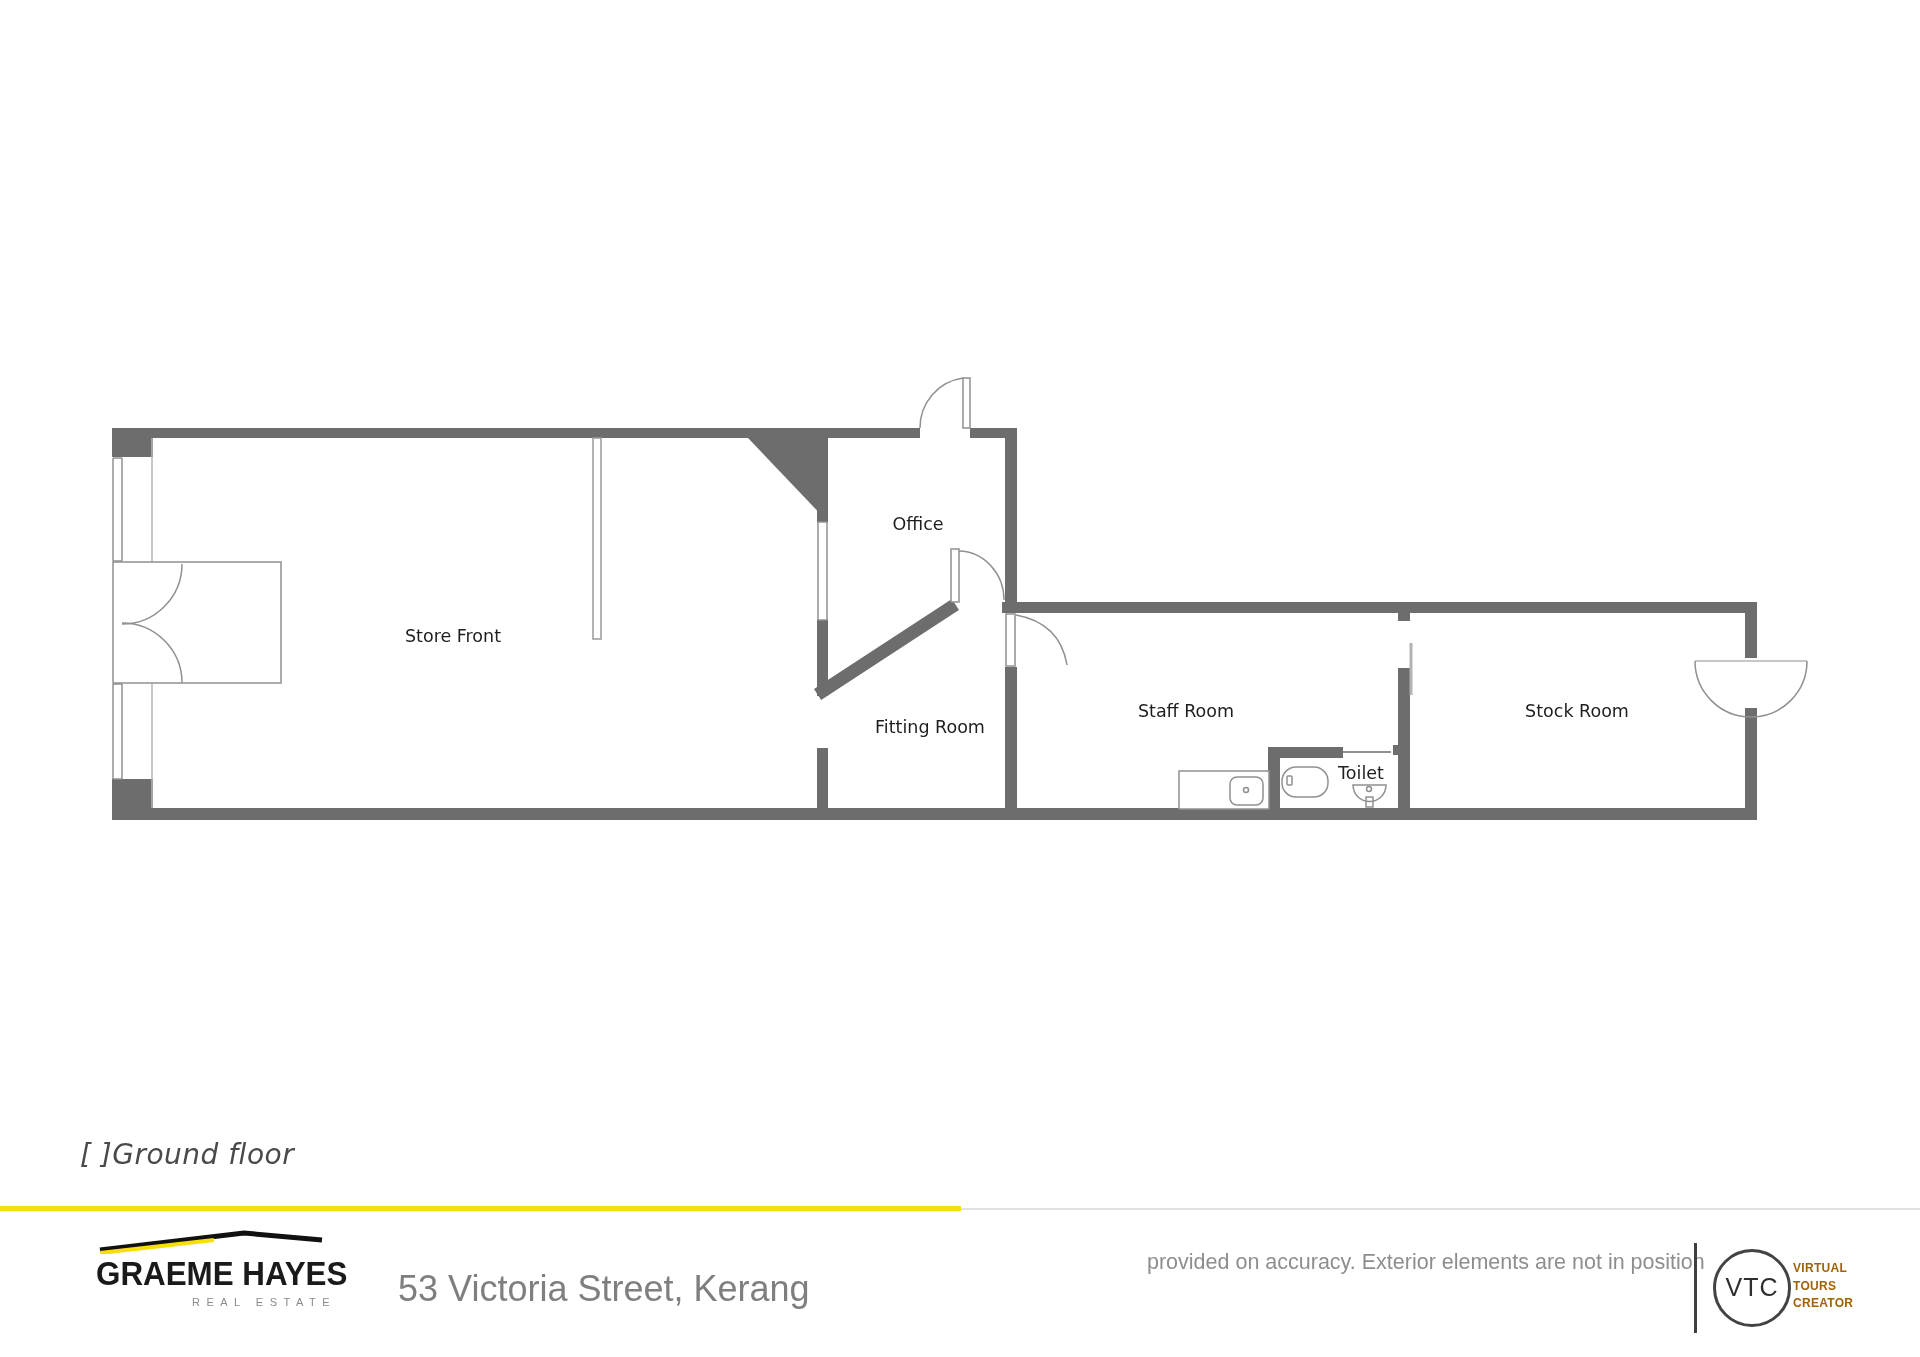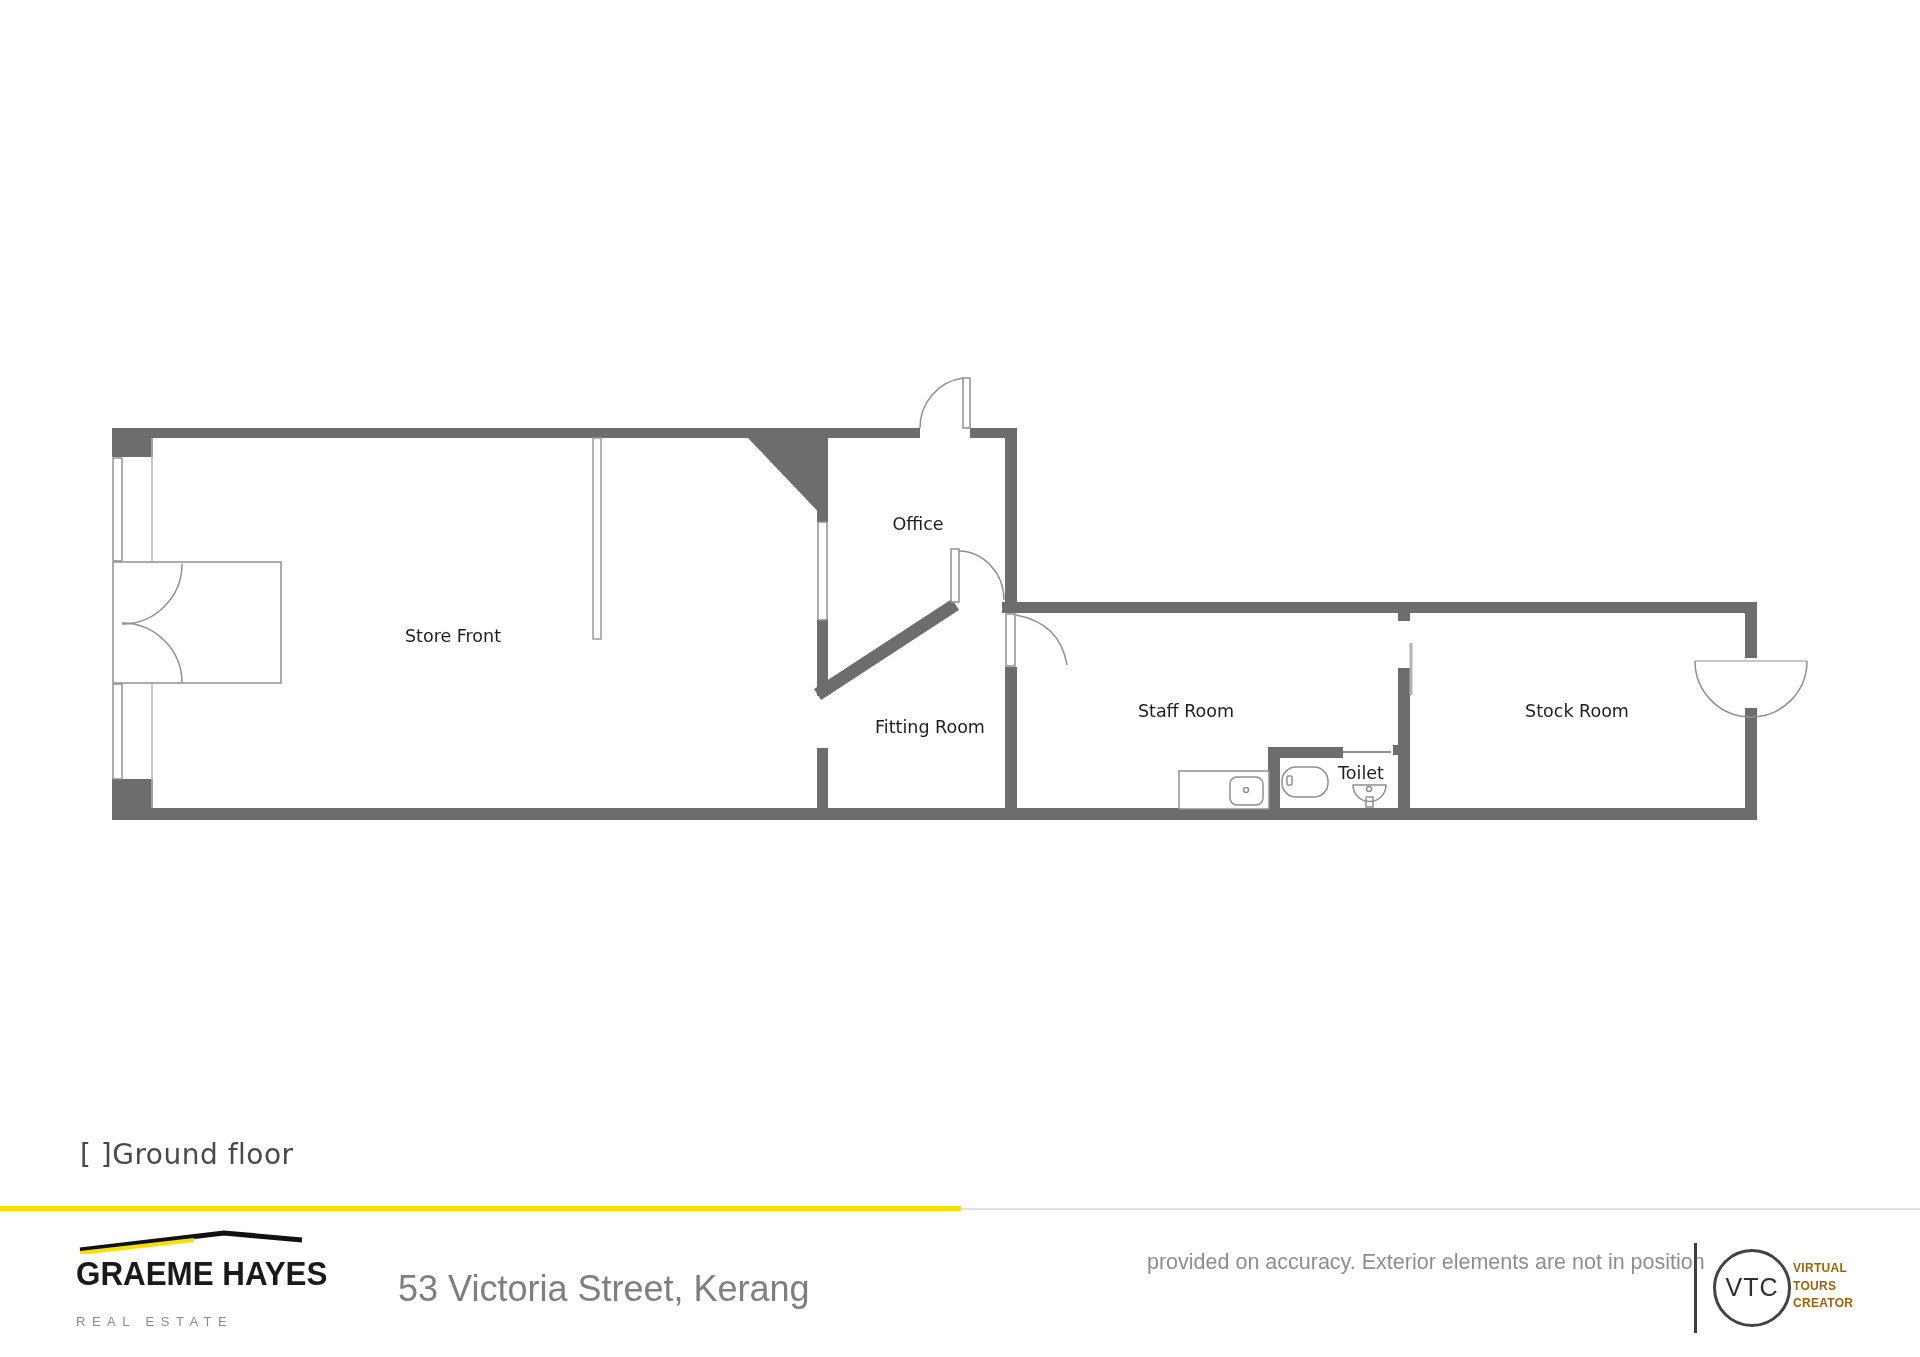--- a/index.html
+++ b/index.html
@@ -1,28 +1,28 @@
 <!DOCTYPE html>
 <html><head>
 <meta charset="utf-8">
 <style>
   html,body{margin:0;padding:0;background:#fff;}
   #stage{position:relative;width:1920px;height:1357px;background:#ffffff;overflow:hidden;
          font-family:"Liberation Sans",sans-serif;}
   #plan-svg{position:absolute;left:0;top:0;}
   .room-label{font-family:"DejaVu Sans",sans-serif;font-size:17.5px;fill:#1e1e1e;text-anchor:middle;}
   #ground-floor{position:absolute;left:80px;top:1138px;font-family:"DejaVu Sans",sans-serif;
-                font-size:28px;color:#4a4a4a;letter-spacing:.5px;}
+                font-style:italic;font-size:28px;color:#4a4a4a;letter-spacing:.5px;}
   #accent-bar{position:absolute;left:0;top:1206px;width:961px;height:5px;background:#F6DF0A;}
   #accent-bar-gray{position:absolute;left:961px;top:1208px;width:959px;height:2px;background:#e1e1e1;}
-  #brand{position:absolute;left:76px;top:1228px;width:240px;}
+  #brand{position:absolute;left:96px;top:1228px;width:240px;text-align:right;}
   #brand .swoosh{display:block;}
   #brand .brand-name{font-size:33px;font-weight:bold;color:#1a1a1a;letter-spacing:0;
                      transform:scaleX(.95);transform-origin:left;white-space:nowrap;margin-top:1px;}
-  #brand .brand-tagline{font-size:13px;color:#8a8a8a;letter-spacing:6.5px;margin-top:21px;white-space:nowrap;}
+  #brand .brand-tagline{font-size:11px;color:#8a8a8a;letter-spacing:6.5px;margin-top:3px;white-space:nowrap;}
   #address{position:absolute;left:398px;top:1268px;font-size:36px;color:#7f7f7f;white-space:nowrap;}
   #disclaimer{position:absolute;left:1147px;top:1242px;font-size:21.5px;line-height:40px;color:#8e8e8e;}
   #footer-divider{position:absolute;left:1694px;top:1243px;width:3px;height:90px;background:#3f3f3f;}
   #vtc{position:absolute;left:1713px;top:1249px;}
   #vtc .vtc-circle{position:absolute;left:0;top:0;width:78px;height:78px;border:3.5px solid #434343;
                    border-radius:50%;box-sizing:border-box;text-align:center;line-height:71px;
                    font-size:25px;font-weight:normal;color:#2e2e2e;letter-spacing:1px;}
   #vtc .vtc-words{position:absolute;left:80px;top:11px;width:80px;font-size:12px;font-weight:bold;
                   color:#a16207;line-height:17.5px;letter-spacing:.3px;}
 </style>

